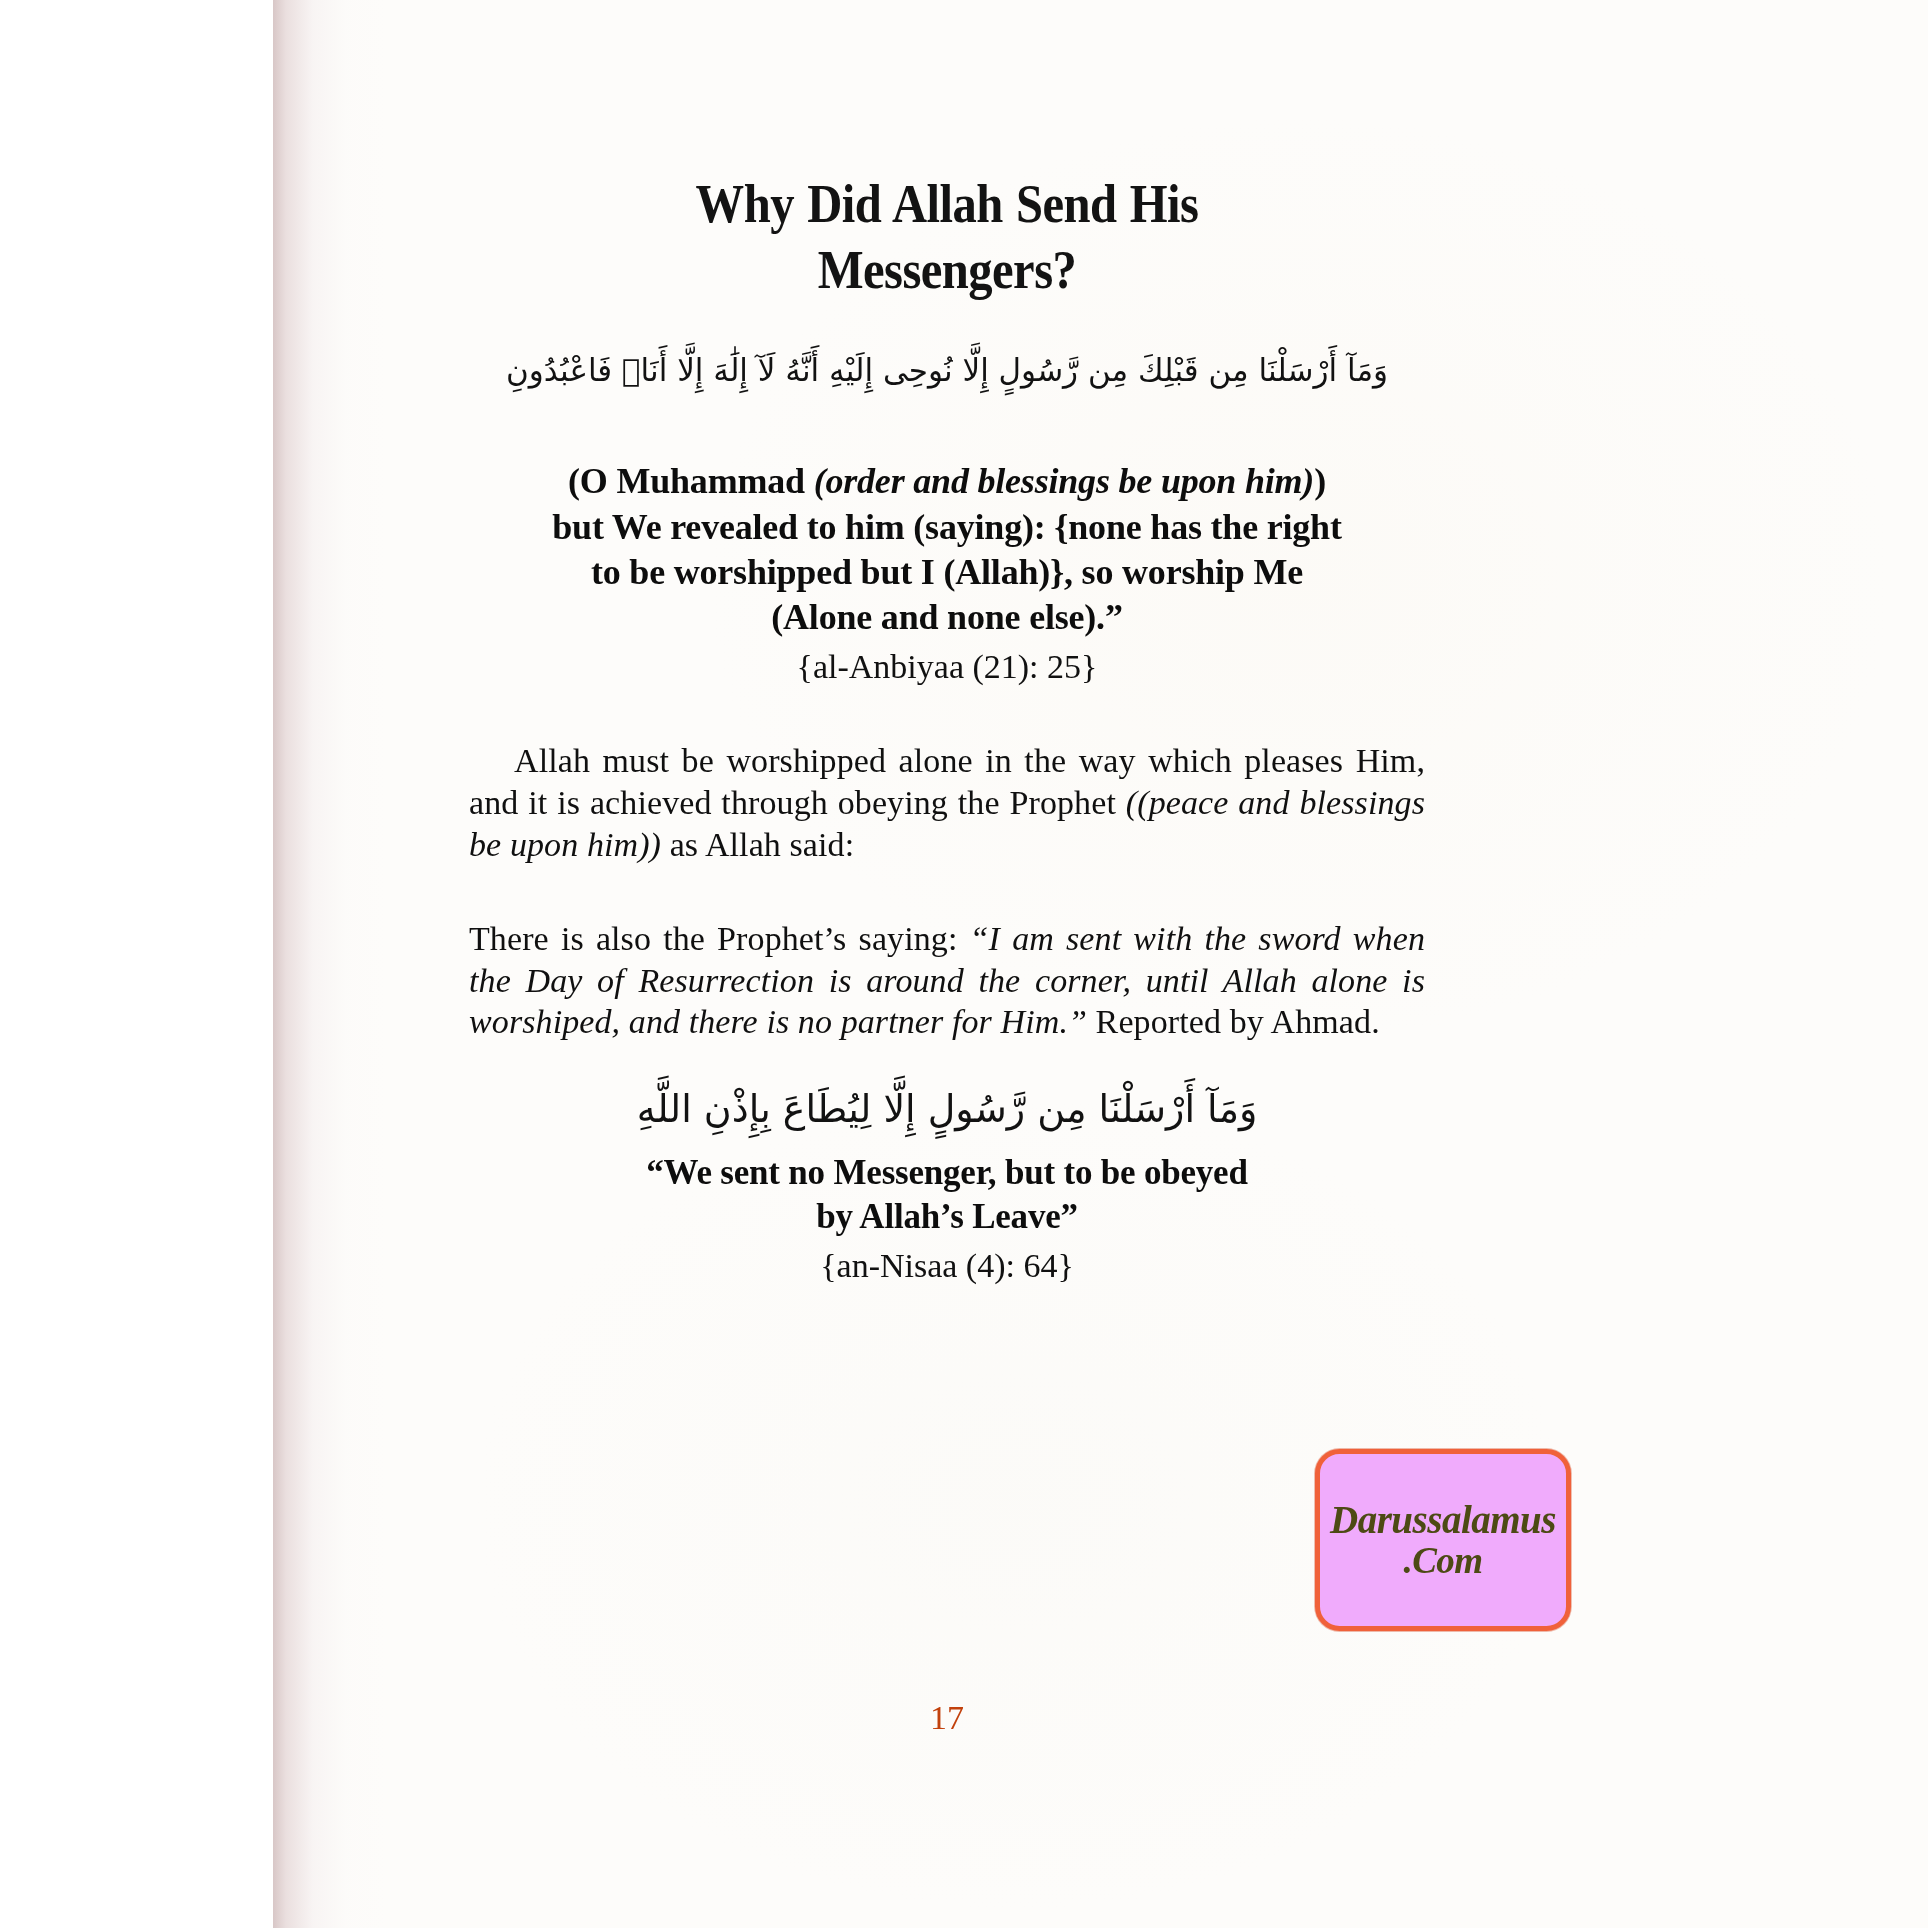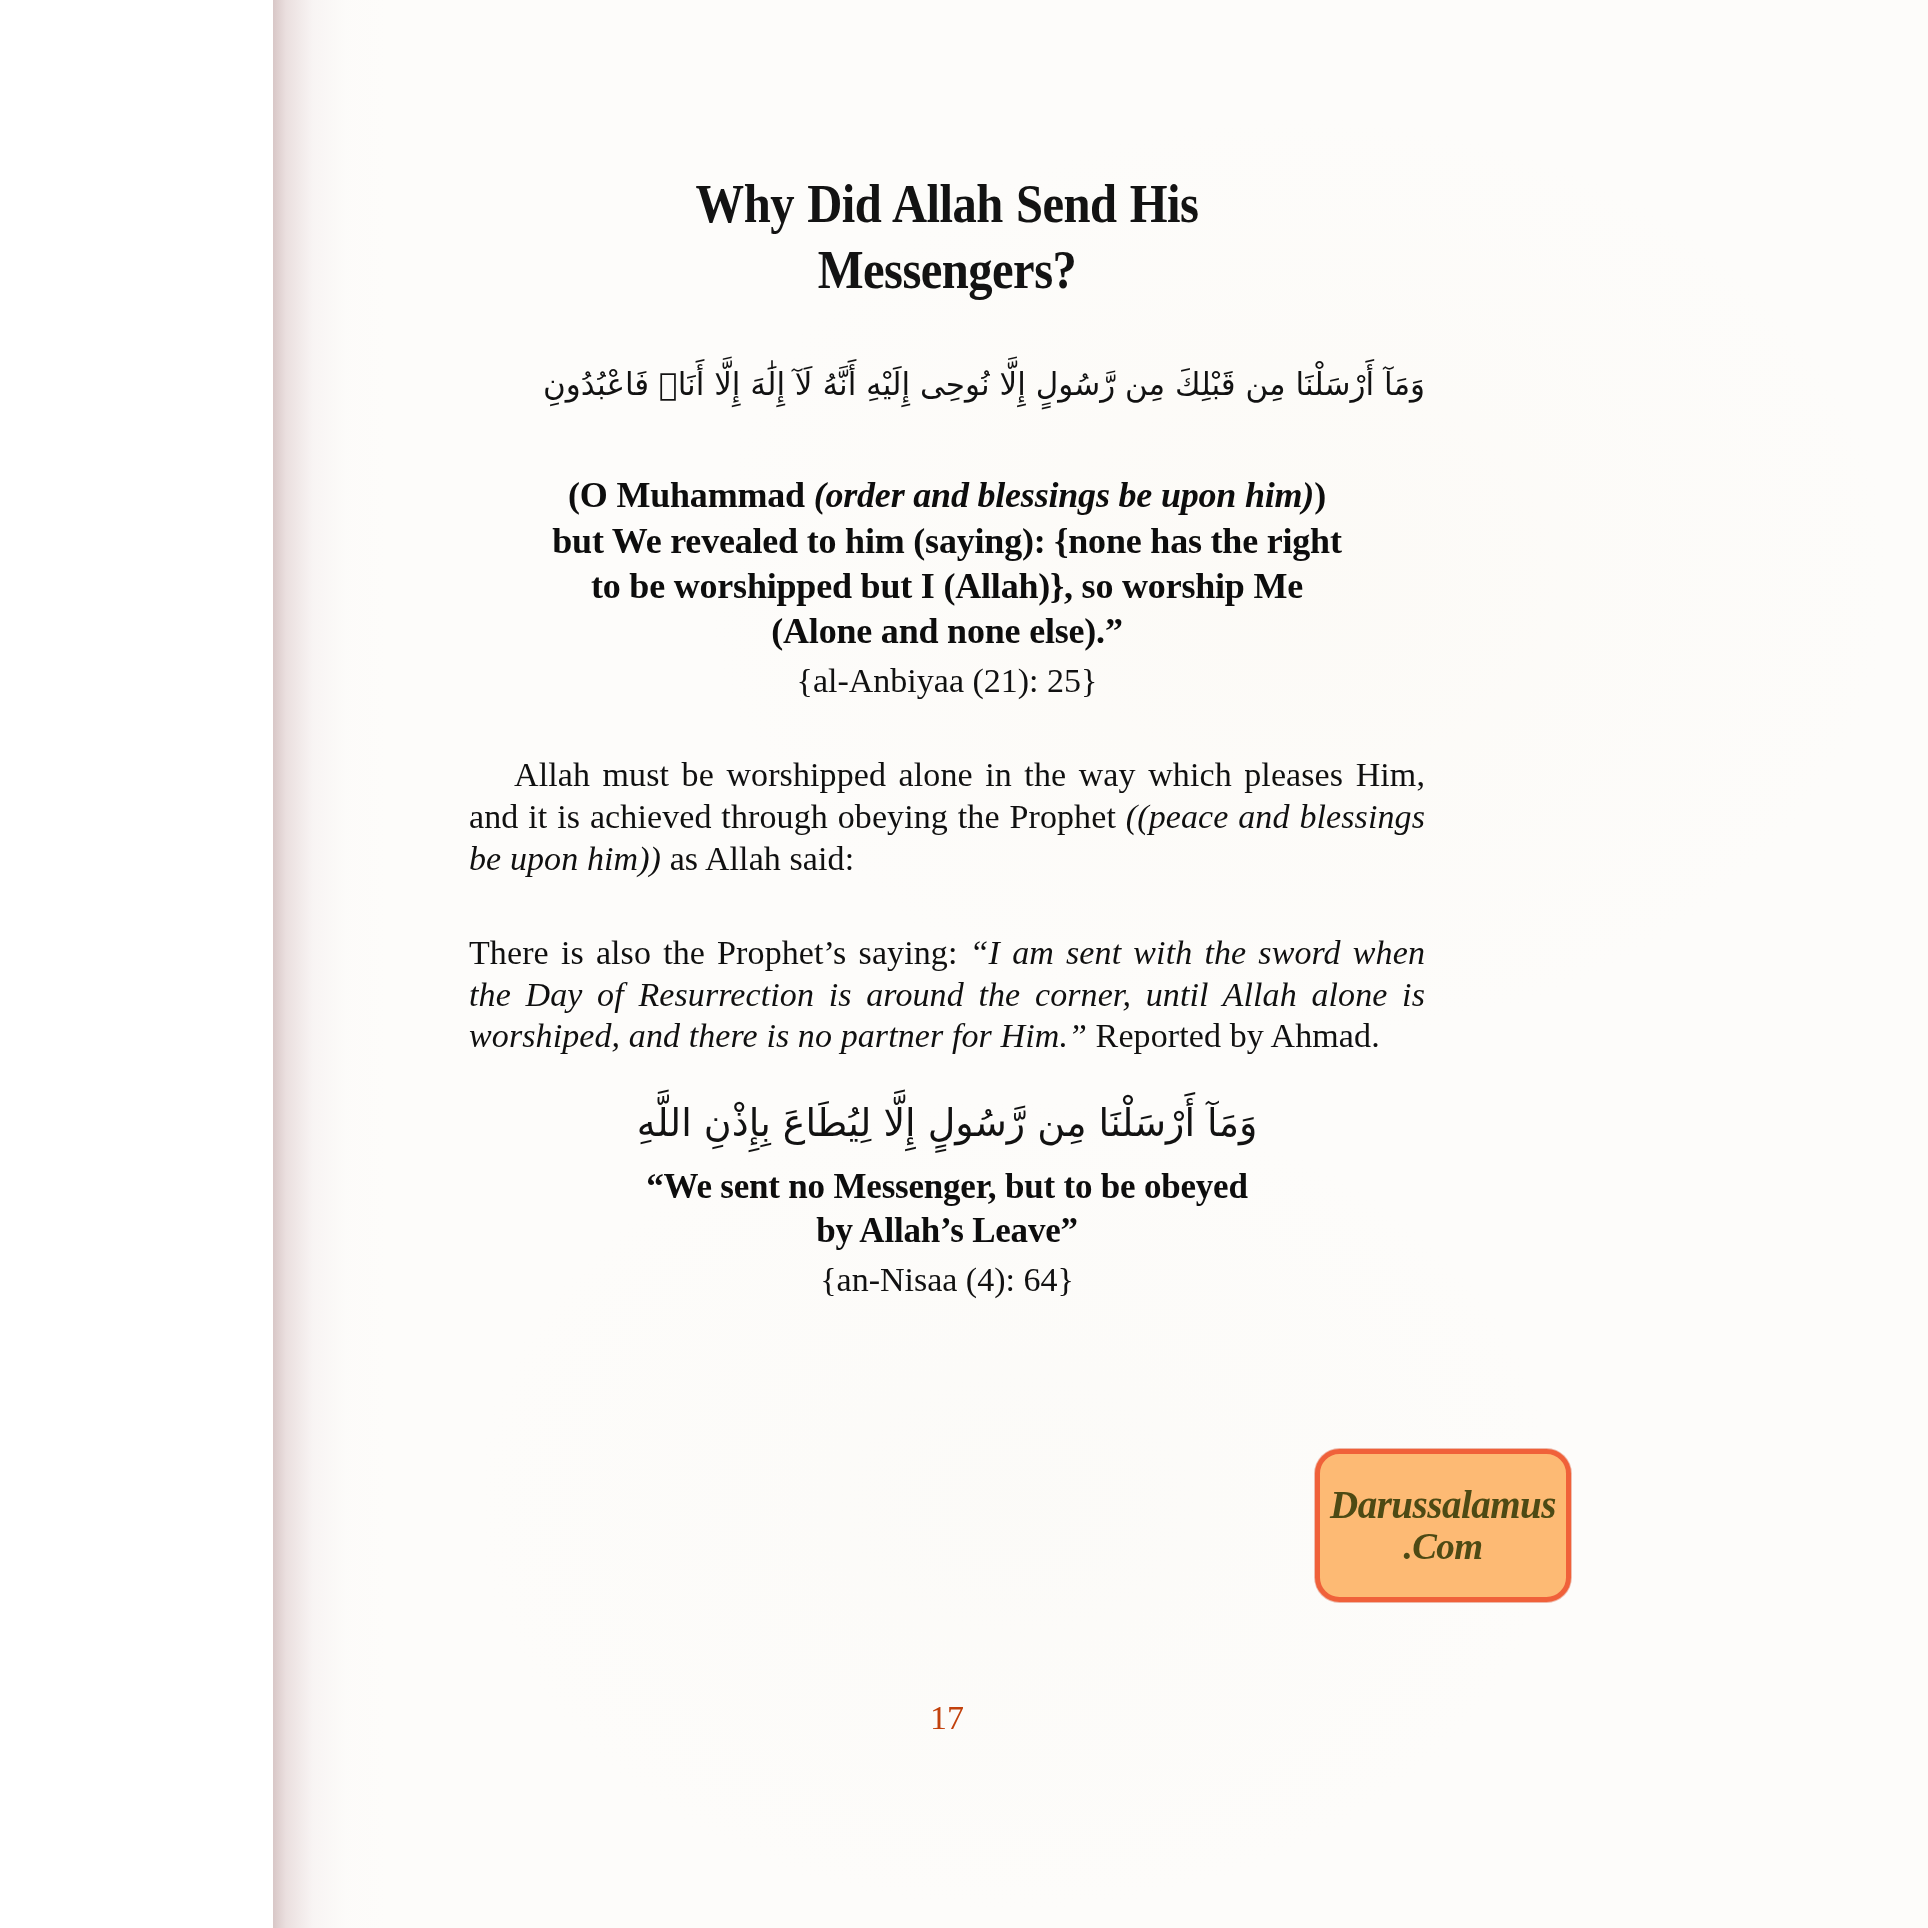--- a/index.html
+++ b/index.html
@@ -95,21 +95,21 @@
   .ayah {
     margin: 0;
     direction: rtl;
     text-align: center;
     font-family: "DejaVu Sans", "Liberation Sans", sans-serif;
     font-size: 31px;
     line-height: 1.5;
     color: #121212;
     white-space: nowrap;
   }
-  .ayah-1 { margin-top: 57px; text-align: right; }
+  .ayah-1 { margin-top: 43px; }
   .ayah-2 { margin-top: 38px; font-size: 38px; }
 
   
   .translation {
     margin: 0;
     text-align: center;
     font-weight: 700;
     font-size: 36px;
     line-height: 1.255;
     color: #0d0d0d;
@@ -140,23 +140,23 @@
     font-size: 34px;
     color: #c2410c;
   }
 
   
   .watermark {
     position: absolute;
     left: 1315px;
     top: 1449px;
     width: 256px;
-    height: 153px;
+    height: 182px;
     box-sizing: border-box;
-    background: #fdba74;
+    background: #f0abfc;
     border: 5.6px solid #f0613a;
     border-radius: 24.5px;
     display: flex;
     flex-direction: column;
     align-items: center;
     justify-content: center;
     box-shadow: 0 0 0 0.9px rgba(210,60,20,0.35);
   }
   .watermark-line {
     font-family: "Liberation Serif", "DejaVu Serif", serif;

